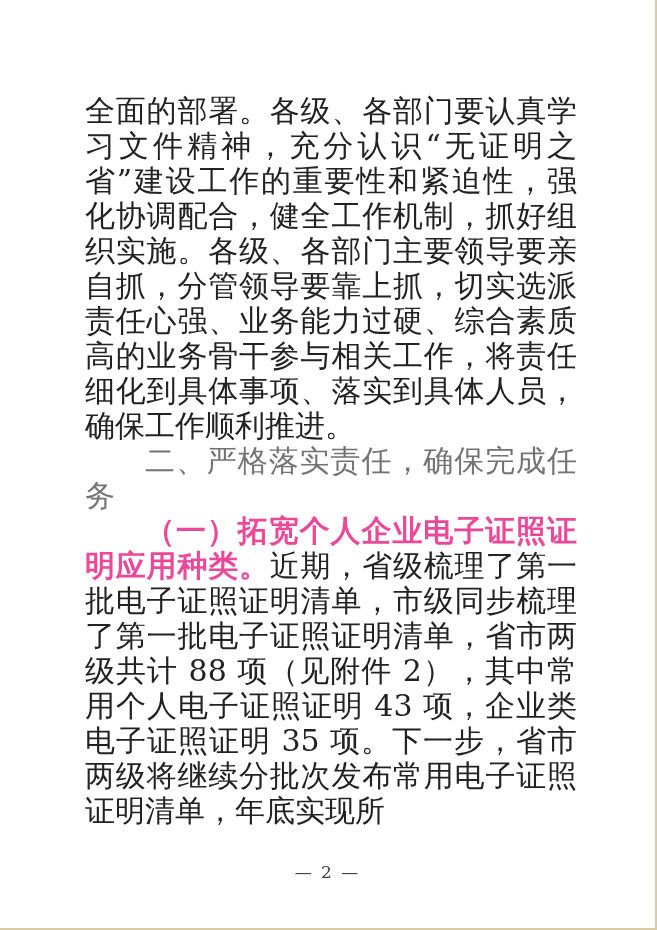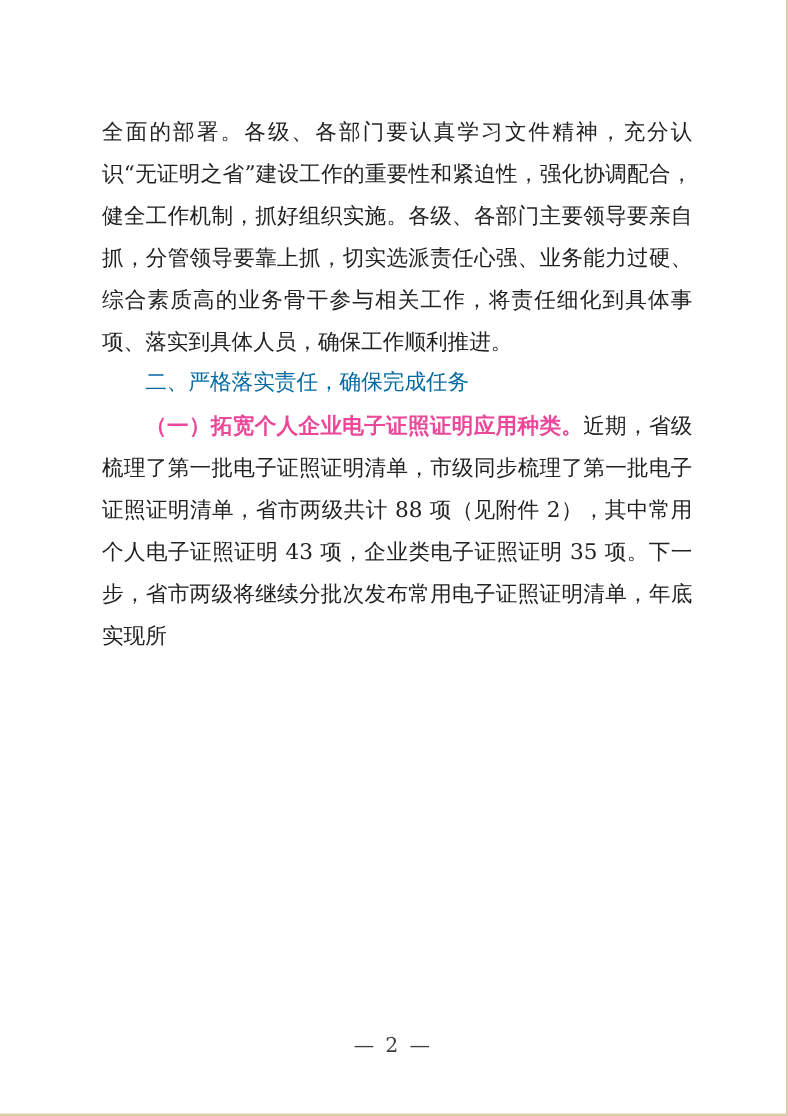--- a/index.html
+++ b/index.html
@@ -21,32 +21,32 @@
   }
   .content {
     position: absolute;
     left: 85px;
     top: 93px;
     width: 492px;
   }
   .content p,
   .content h2 {
     margin: 0;
-    font-size: 18px;
+    font-size: 30px;
     line-height: 35px;
     text-align: justify;
     text-justify: inter-ideograph;
     font-weight: normal;
   }
   .indent { text-indent: 2em; }
   .no-indent { text-indent: 0; }
   .heading {
-    font-family: Liberation Mono, monospace;
+    font-family: Liberation Sans, sans-serif;
     font-weight: 700;
-    color: #0369a1;
+    color: #737373;
     text-indent: 2em;
   }
   .lead {
     font-weight: 700;
     color: #ec4899;
   }
   .footer {
     position: absolute;
     left: 0;
     top: 862px;

